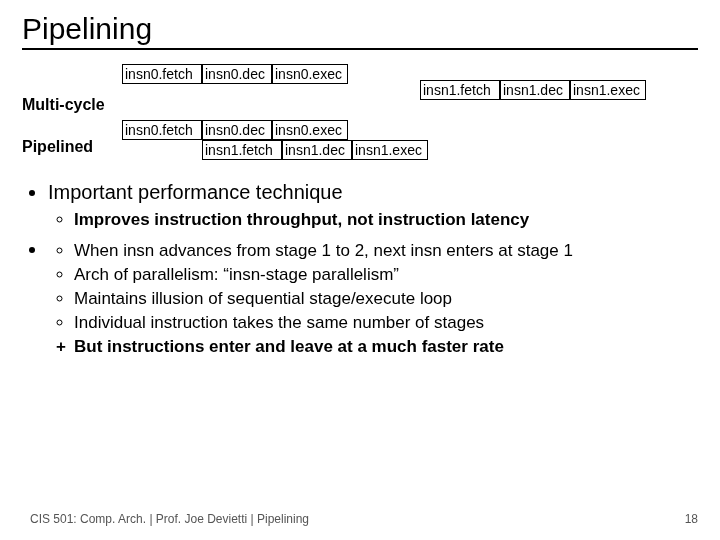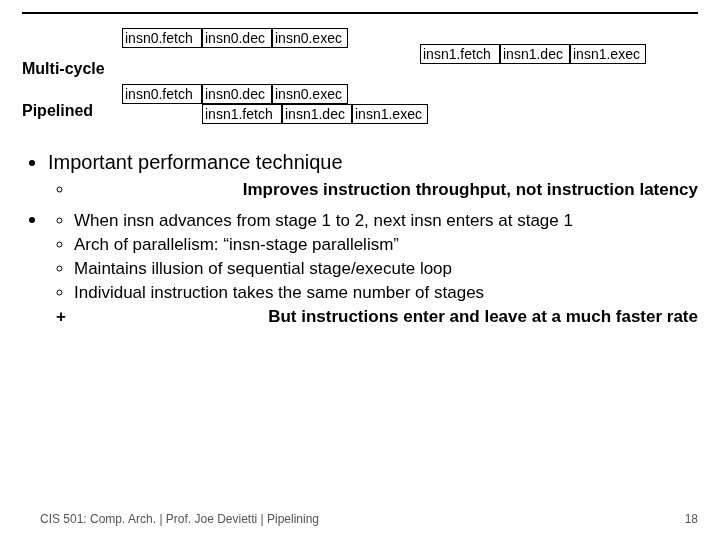--- a/index.html
+++ b/index.html
@@ -58,21 +58,21 @@
     height: 46px;
     margin-left: 72px;
   }
   .pipeline-area {
     position: relative;
     height: 40px;
     margin-left: 72px;
     margin-top: 8px;
   }
   ul.main {
-    margin: 26px 0 0 8px;
+    margin: 20px 0 0 8px;
     padding: 0 0 0 18px;
   }
   ul.main > li {
     font-size: 20px;
     margin-bottom: 6px;
     line-height: 1.25;
   }
   ul.sub {
     margin: 4px 0 6px 6px;
     padding: 0 0 0 20px;
@@ -84,38 +84,39 @@
   }
   ul.sub > li.plus {
     list-style-type: none;
     position: relative;
   }
   ul.sub > li.plus::before {
     content: "+";
     position: absolute;
     left: -18px;
   }
-  .bold { font-weight: bold; text-align: right; }
+  .bold { font-weight: bold; }
   .footer {
     position: absolute;
     bottom: 14px;
-    left: 40px;
+    left: 30px;
     right: 22px;
     font-size: 12px;
     color: #555;
     font-family: Verdana, sans-serif;
     display: flex;
     justify-content: space-between;
     gap: 15px;
   }
 </style>
 </head>
 <body>
 
 <div class="slide">
+  <h1 class="title">Pipelining</h1>
   <div class="title-underline"></div>
 
   <div class="diagram-block">
     <div class="multicycle-area">
       <div class="diagram-label" style="left:-72px; top:32px;">Multi-cycle</div>
       <div class="diagram-row" style="position:absolute; left:28px; top:0;">
         <span class="stage" style="width:80px;">insn0.fetch</span><span class="stage" style="width:70px;">insn0.dec</span><span class="stage" style="width:76px;">insn0.exec</span>
       </div>
       <div class="diagram-row" style="position:absolute; left:326px; top:16px;">
         <span class="stage" style="width:80px;">insn1.fetch</span><span class="stage" style="width:70px;">insn1.dec</span><span class="stage" style="width:76px;">insn1.exec</span>

